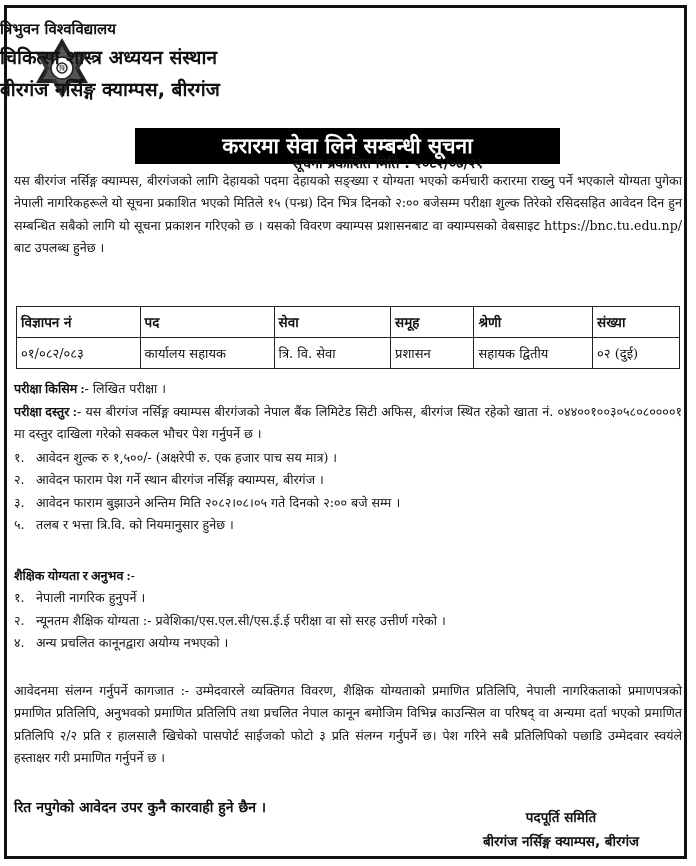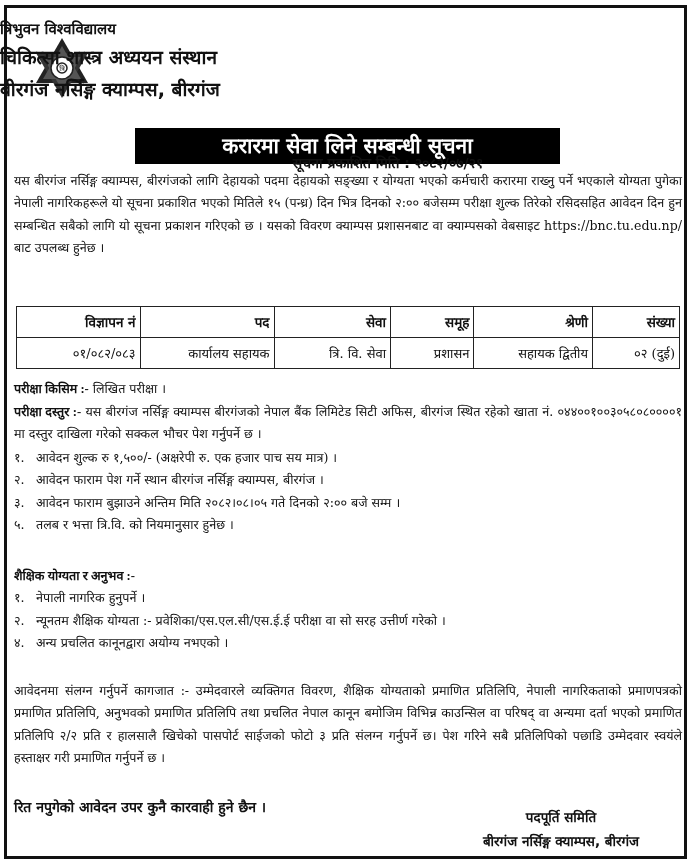--- a/index.html
+++ b/index.html
@@ -16,21 +16,21 @@
   .banner { position: absolute; left: 135px; top: 112px; width: 425px; height: 36px;
             background: #000; color: #fff; text-align: center; line-height: 36px;
             font-family: "DejaVu Sans", "Liberation Sans", sans-serif; font-weight: bold; font-size: 21px; margin-top: 16px; }
   .date { position: absolute; left: 0; width: 696px; top: 153px; text-align: center;
           font-family: "DejaVu Sans", "Liberation Sans", sans-serif; font-weight: bold; font-size: 14px; margin-left: 40px; }
   .body { position: absolute; left: 14px; width: 668px; font-size: 12.6px; line-height: 22.4px;
           text-align: justify; }
   .intro { top: 170px; }
   table.ads { position: absolute; left: 16px; top: 306px; width: 664px; border-collapse: collapse;
               font-size: 13px; }
-  table.ads th, table.ads td { border: 1.5px solid #222; text-align: right; height: 30px; padding: 0 4px; }
+  table.ads th, table.ads td { border: 1.5px solid #222; text-align: left; height: 30px; padding: 0 4px; }
   table.ads th { font-family: "DejaVu Sans", "Liberation Sans", sans-serif; font-weight: bold; font-size: 13.5px; }
   .sec { position: absolute; left: 14px; width: 668px; font-size: 12.6px; line-height: 22.4px; }
   .sec b, .boldlbl { font-family: Liberation Serif, serif; font-weight: bold; }
   .item { padding-left: 0; }
   .item .num { display: inline-block; width: 22px; }
   .closing { position: absolute; left: 14px; top: 797px; font-size: 14px;
              font-family: "DejaVu Sans", "Liberation Sans", sans-serif; font-weight: bold; }
   .sign { position: absolute; right: 20px; width: 230px; text-align: center;
           font-family: "DejaVu Sans", "Liberation Sans", sans-serif; font-weight: bold; font-size: 13.5px; }
   .sign1 { top: 808px; }

